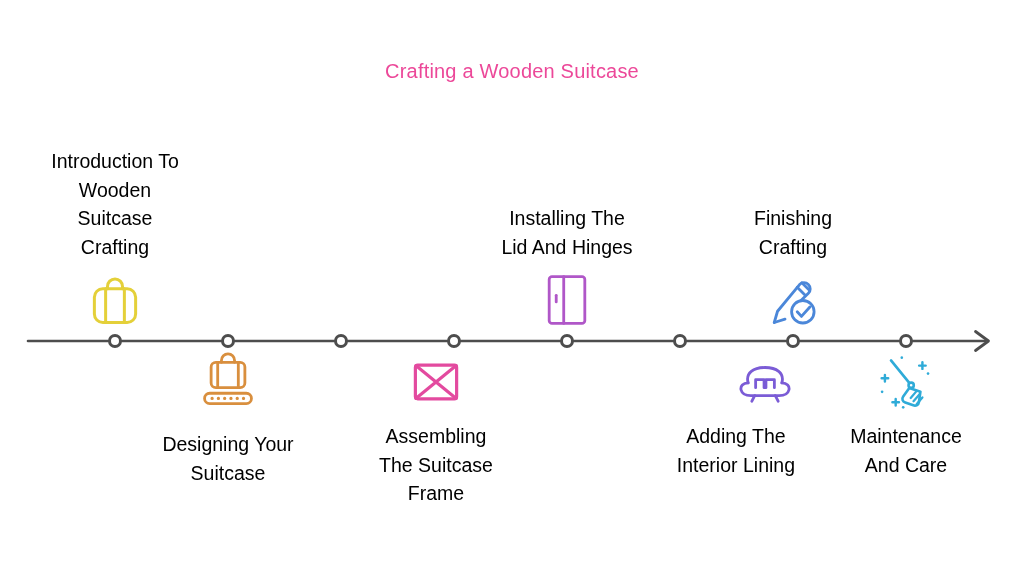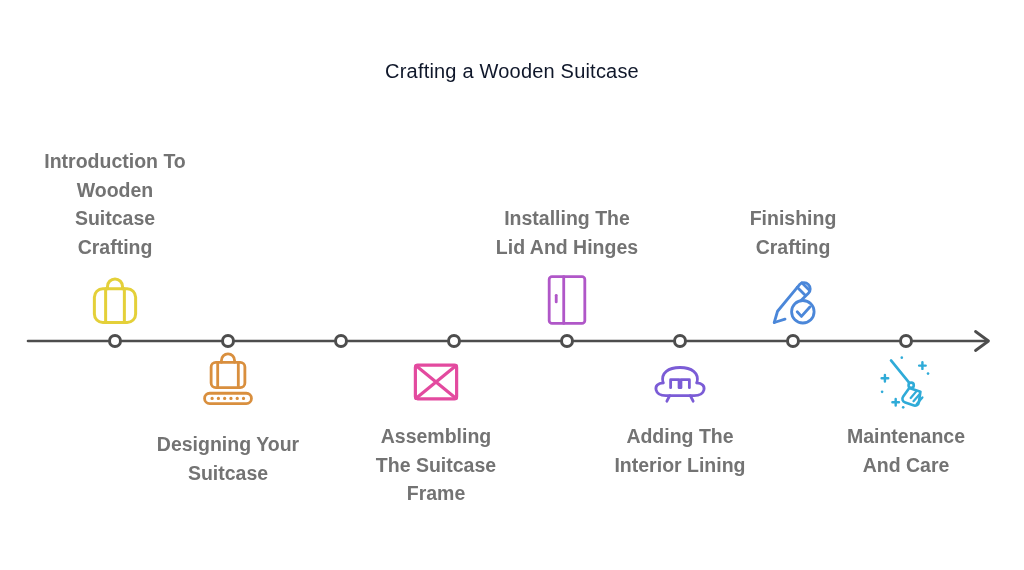--- a/index.html
+++ b/index.html
@@ -2,32 +2,31 @@
 <html><head>
 <meta charset="utf-8">
 <style>
   html,body{margin:0;padding:0;background:#fff;}
   .canvas{
     position:relative;width:1024px;height:570px;background:#fff;
     font-family:"Liberation Sans",sans-serif;overflow:hidden;
   }
   .title{
     position:absolute;top:60px;left:0;width:100%;text-align:center;
-    font-size:20px;color:#0f172a;letter-spacing:.2px;
+    font-size:20px;color:#ec4899;letter-spacing:.2px;
   }
   .axis{position:absolute;left:0;top:0;}
   .step{
     position:absolute;width:230px;display:flex;flex-direction:column;align-items:center;
   }
   .step.above{bottom:240px;}
   .step.below{top:352px;}
   .label{
-    font-size:19.5px;line-height:28.5px;color:#737373;text-align:center;
+    font-size:19.5px;line-height:28.5px;color:#000000;text-align:center;
     white-space:pre-line;
-    font-weight:bold;
   }
   .step.above .label{margin-bottom:9px;}
   .step.below .label{margin-top:10px;}
   .icon{width:60px;height:60px;}
   .icon svg{display:block;width:100%;height:100%;}
 </style>
 </head>
 <body>
 
 <div class="canvas">
@@ -97,21 +96,21 @@
 Lid And Hinges</div>
     <div class="icon">
       <svg viewBox="0 0 64 64" fill="none" stroke="currentColor" stroke-width="3" stroke-linecap="round" stroke-linejoin="round">
         <rect x="13" y="7" width="38" height="50" rx="3"></rect>
         <path d="M28.5,7 V57"></path>
         <path d="M20.5,27 v7"></path>
       </svg>
     </div>
   </div>
 
-  <div class="step below" style="left: 565px; color: rgb(123, 92, 214);">
+  <div class="step below" style="left: 565px; color: rgb(123, 92, 214); align-items: flex-end;">
     <div class="icon">
       <svg viewBox="0 0 64 64" fill="none" stroke="currentColor" stroke-width="3" stroke-linecap="round" stroke-linejoin="round">
         <path d="M14,33 c-3,-11 6,-16.5 18,-16.5 c12,0 21,5.5 18,16.5"></path>
         <path d="M14,33 C8.5,33 5.5,36.5 6.5,40.5 C7.5,44.5 12,46.5 17,46.5 H47 C52,46.5 56.5,44.5 57.5,40.5 C58.5,36.5 55.5,33 50,33"></path>
         <path d="M22,38 v-8.5 h9 v8.5 M33,38 v-8.5 h9 v8.5"></path>
         <path d="M21,46.5 l-3,6 M43,46.5 l3,6"></path>
       </svg>
     </div>
     <div class="label">Adding The
 Interior Lining</div>

